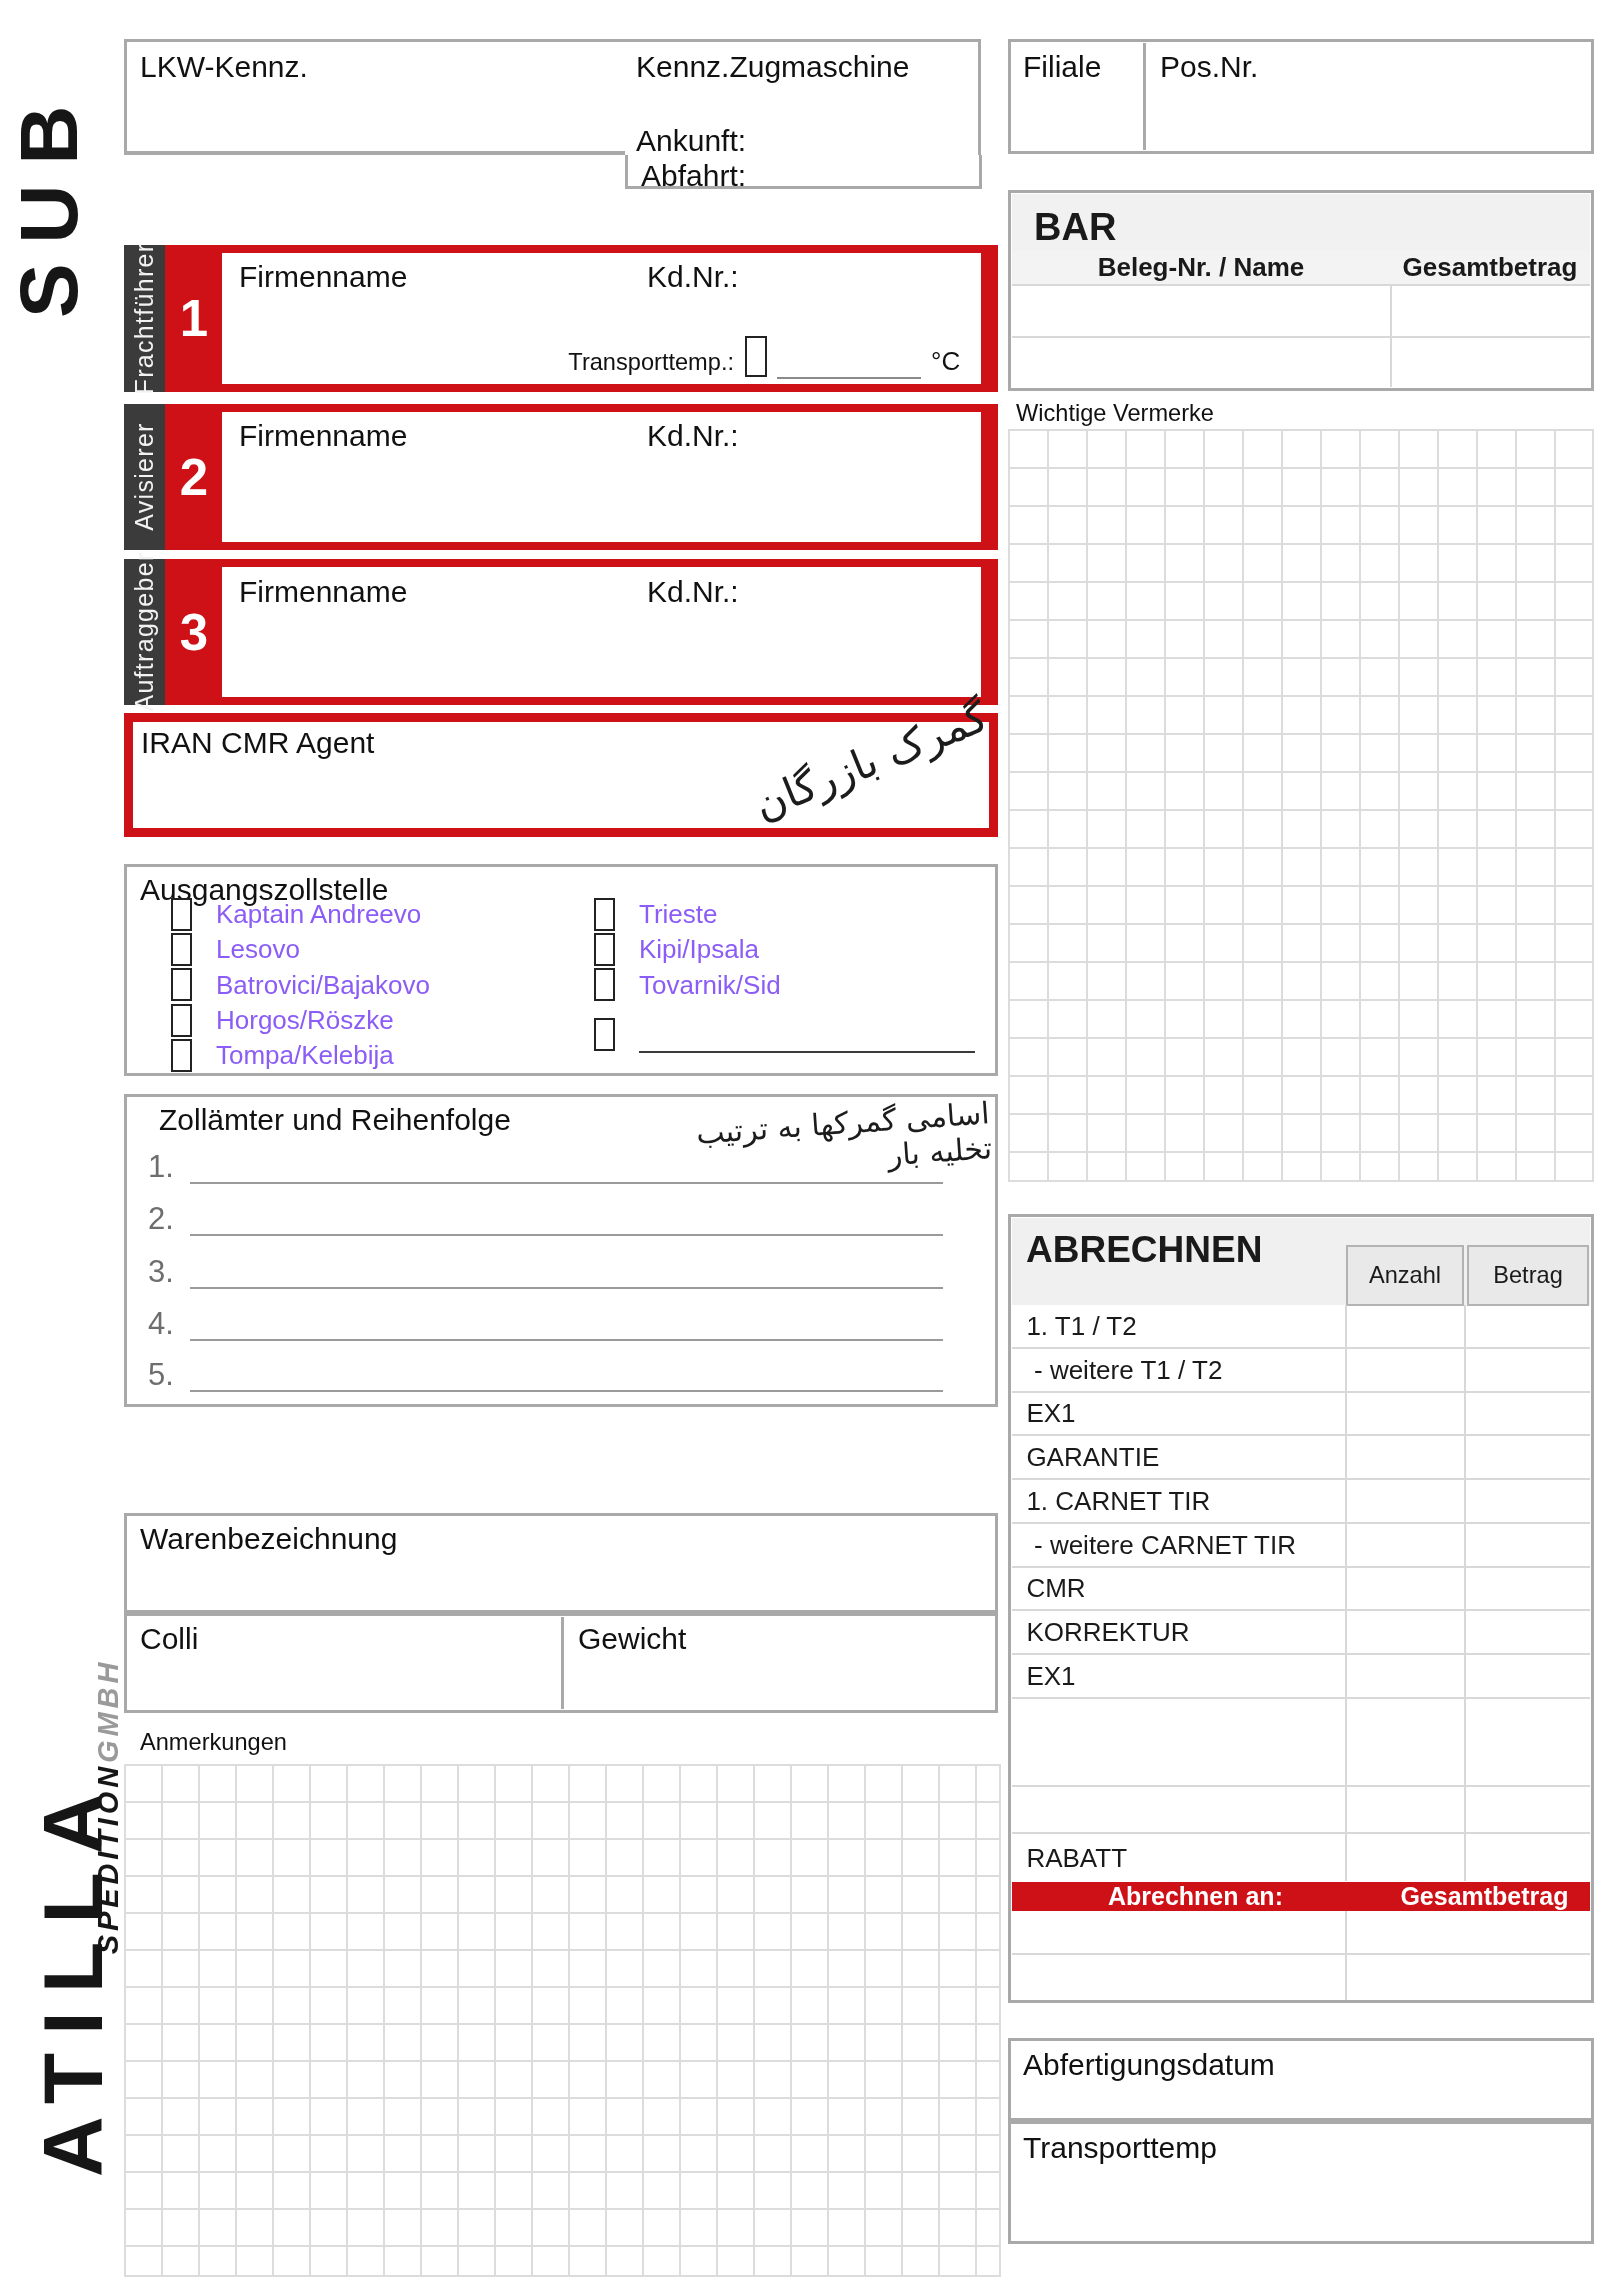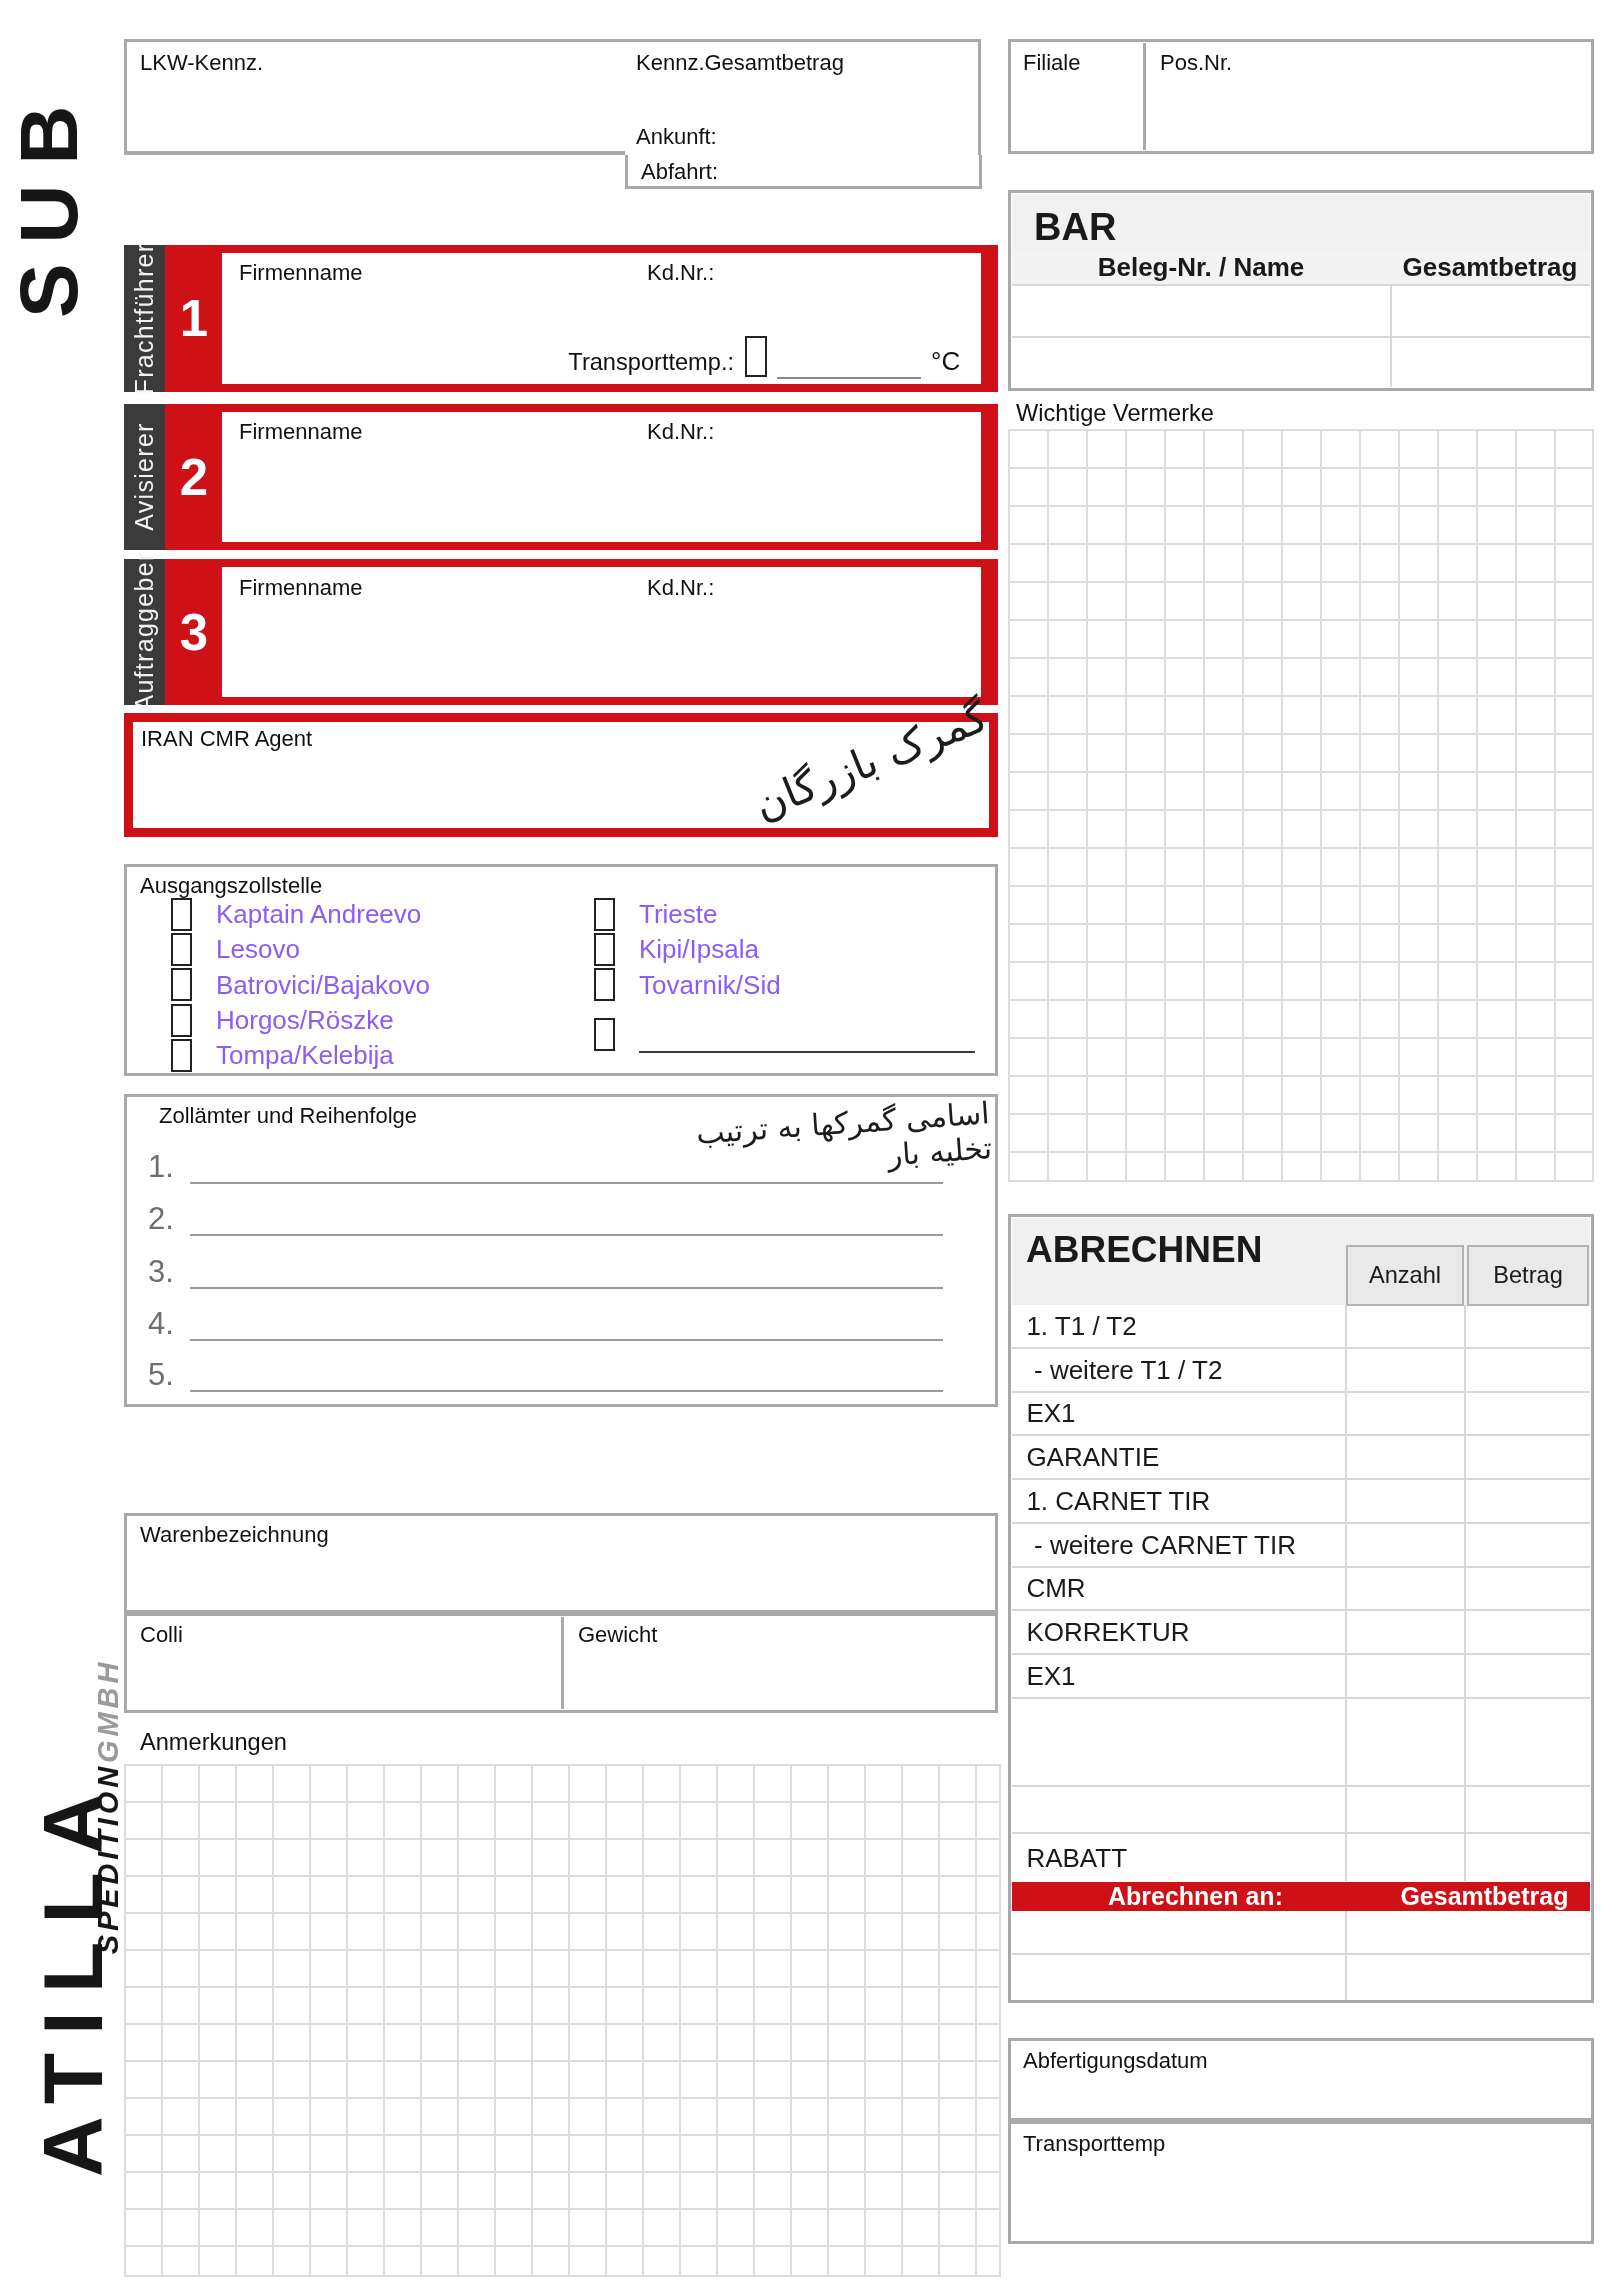--- a/index.html
+++ b/index.html
@@ -6,21 +6,21 @@
   #page{
     position:relative; width:1623px; height:2295px; background:#ffffff;
     font-family:"Liberation Sans","DejaVu Sans",sans-serif; color:#1a1a1a;
     overflow:hidden;
   }
   .abs{position:absolute;}
   .box{position:absolute; border:3.9px solid #a9a9a9; background:#fff; box-sizing:border-box;}
   .redbox{position:absolute; background:#ce1116; box-sizing:border-box;}
   .tab{position:absolute; background:#3b3b3b; box-sizing:border-box;}
   .white-inner{position:absolute; background:#fff; box-sizing:border-box;}
-  .lbl{position:absolute; font-size:22px; color:#111; white-space:nowrap;}
+  .lbl{position:absolute; font-size:30px; color:#111; white-space:nowrap;}
   .lbl-big{position:absolute; font-size:23.6px; color:#111; white-space:nowrap;}
   .rot{position:absolute; display:flex; align-items:center; justify-content:center;
        transform:rotate(-90deg); transform-origin:center; white-space:nowrap;}
   .partynum{position:absolute; display:flex; align-items:center; justify-content:center;
        color:#fff; font-size:51px; font-weight:bold;}
   .tabtxt{color:#f2f2f2; font-size:25px; letter-spacing:1.3px;}
   .checkbox{position:absolute; width:21px; height:33px; border:2.6px solid #222;
        background:#fff; box-sizing:border-box;}
   .opt-label{position:absolute; font-size:26px; color:#8b5cf6; white-space:nowrap;}
   .uline{position:absolute; border-bottom:2.6px solid #999;}
@@ -61,21 +61,21 @@
 
   <div class="rot" style="left:-101px; top:1790px; width:419px; height:33px; font-size:29px; font-weight:bold; font-style:italic; letter-spacing:3.9px;">
     <span style="color:#161616;">SPEDITION </span>
     <span style="color:#9a9a9a;">GMBH</span>
   </div>
 
   <div class="box" style="left:124px; top:39px; width:857px; height:116px; border-bottom:none;"></div>
   <div class="abs" style="left:124px; top:151px; width:501px; height:3.9px; background:#a9a9a9;"></div>
   <div class="box" style="left:625px; top:155px; width:357px; height:34px; border-top:none;"></div>
   <span class="lbl" style="left:140px; top:50px;">LKW-Kennz.</span>
-  <span class="lbl" style="left:636px; top:50px;">Kennz.Gesamtbetrag</span>
+  <span class="lbl" style="left:636px; top:50px;">Kennz.Zugmaschine</span>
   <span class="lbl" style="left:636px; top:124px;">Ankunft:</span>
   <span class="lbl" style="left:641px; top:159px;">Abfahrt:</span>
 
   <div class="box" style="left:1008px; top:39px; width:586px; height:115px;"></div>
   <div class="abs" style="left:1143px; top:43px; width:2.6px; height:107px; background:#a9a9a9;"></div>
   <span class="lbl" style="left:1023px; top:50px;">Filiale</span>
   <span class="lbl" style="left:1160px; top:50px;">Pos.Nr.</span>
 
   <div class="box" style="left:1008px; top:190px; width:586px; height:201px;"></div>
   <div class="bar-title" style="left:1012px; top:194px; width:578px; height:70px;">

